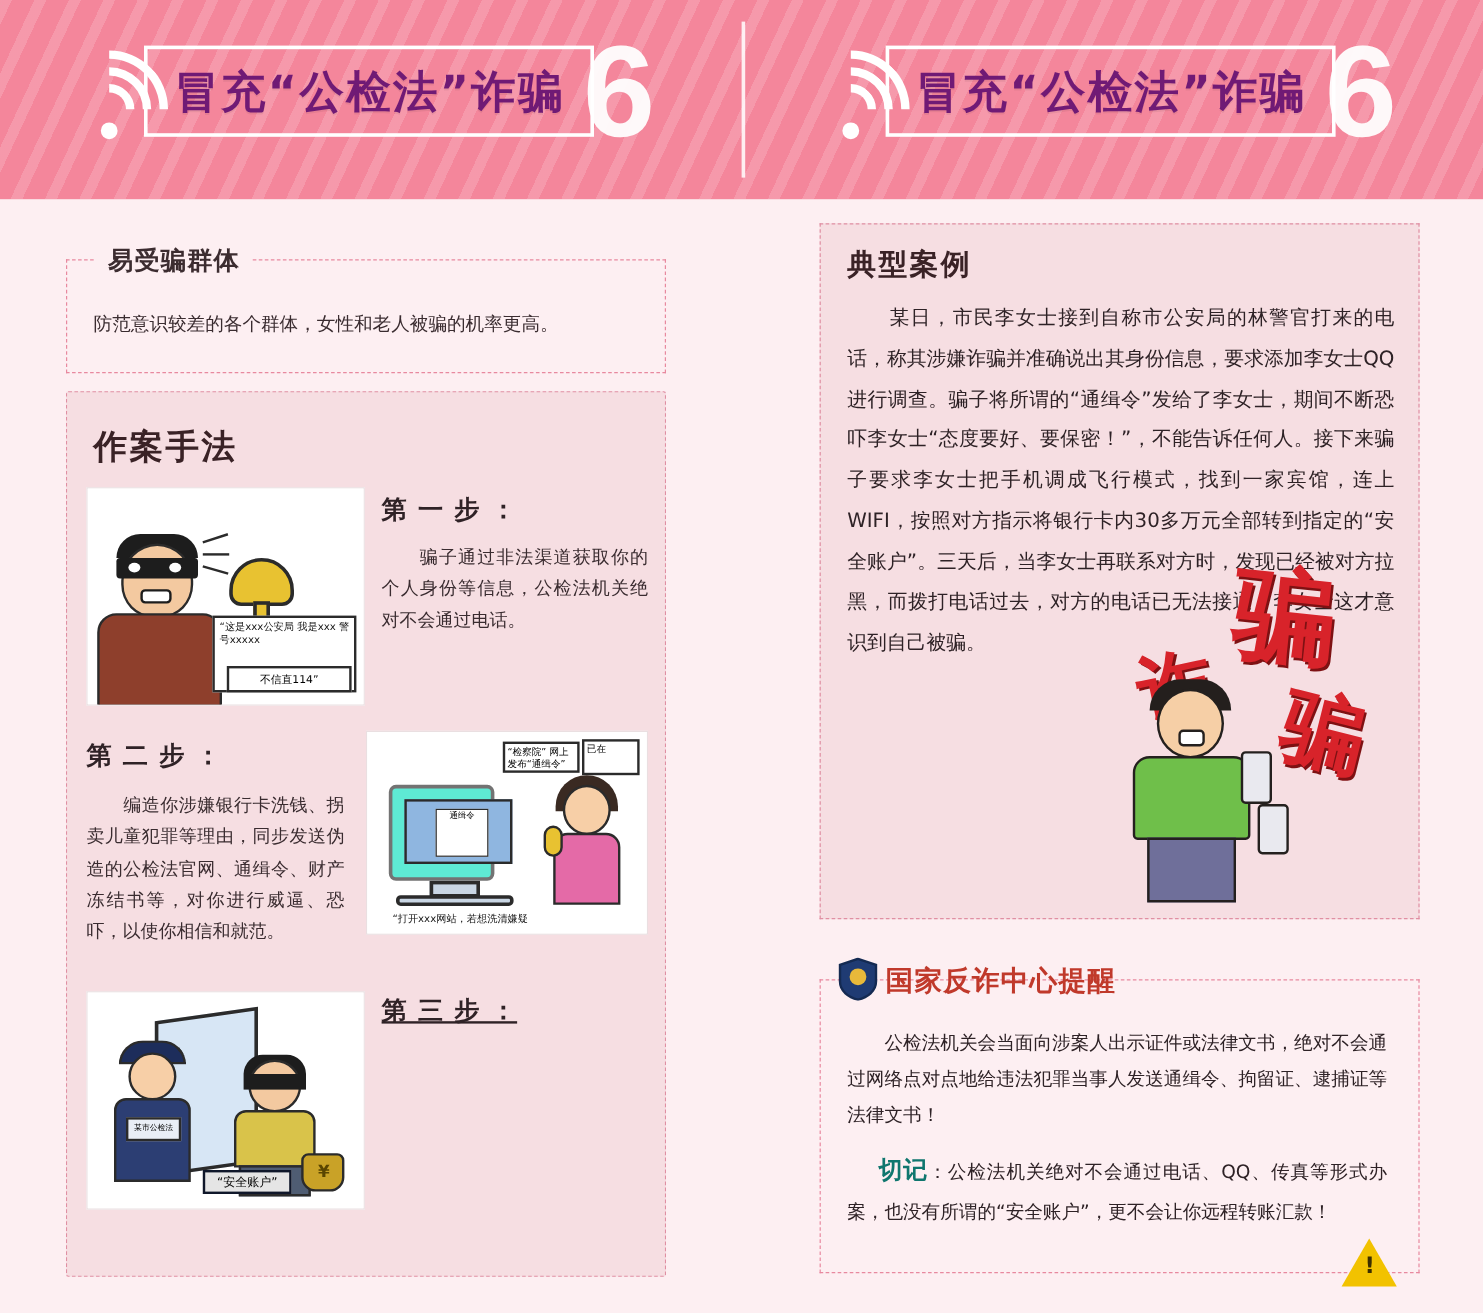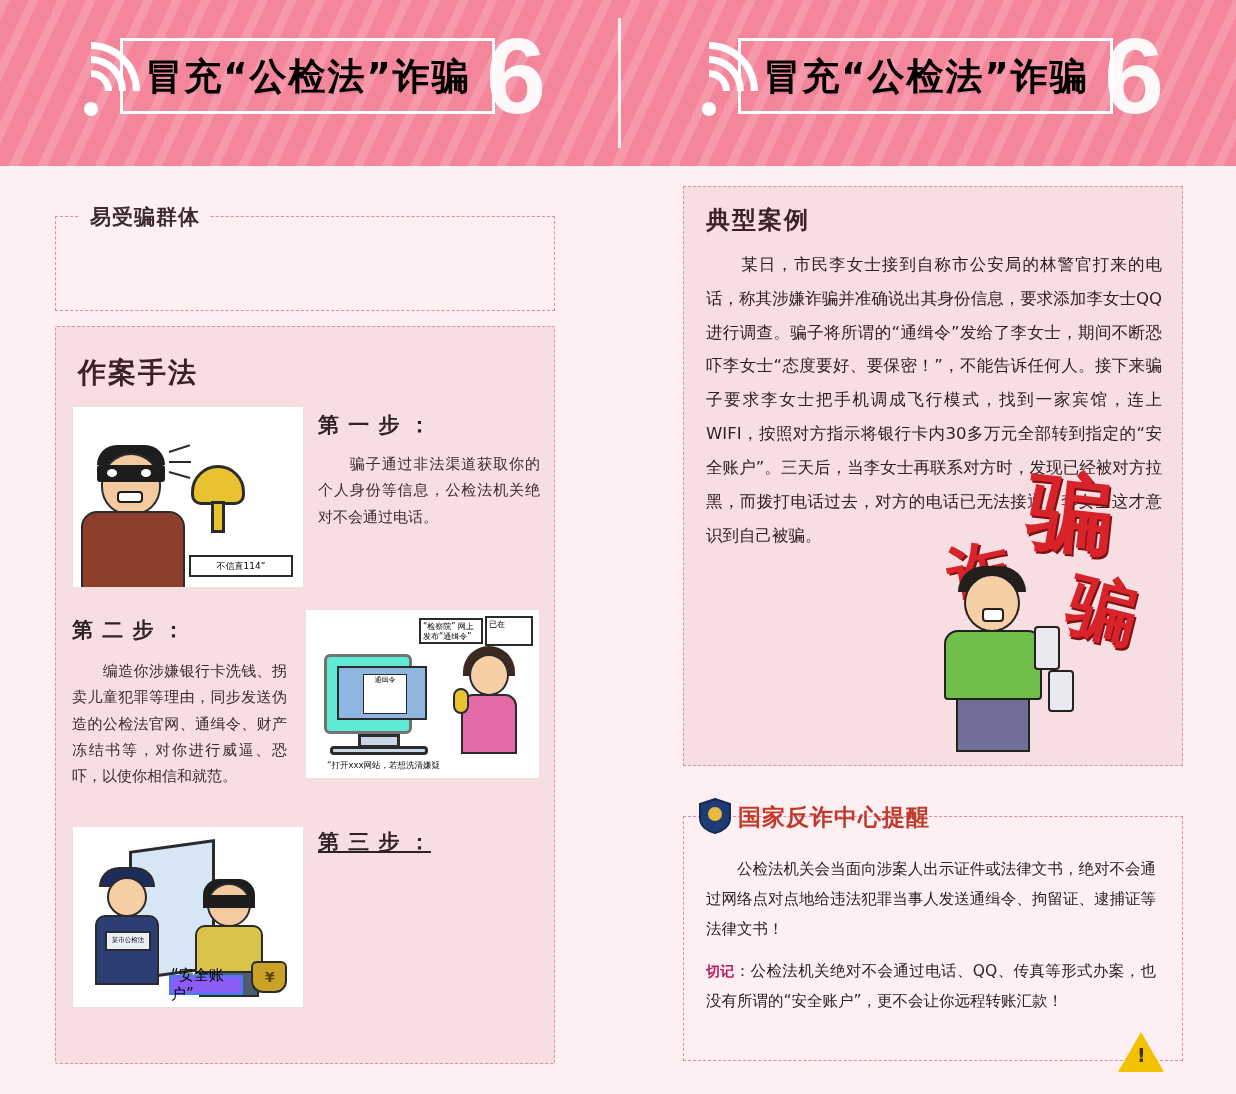--- a/index.html
+++ b/index.html
@@ -40,21 +40,21 @@
   .wifi .a { width:98px; height:98px; left:-6px; top:6px; }
   .wifi .b { width:70px; height:70px; left:8px; top:20px; }
   .wifi .c { width:42px; height:42px; left:22px; top:34px; }
   .wifi .dot { width:14px; height:14px; background:#fff; border:none; border-radius:50%; left:36px; top:66px; transform:none;}
   .hdr-title-box {
     position:absolute; left:120px; top:38px; width:375px; height:76px;
     border:3px solid #fff;
   }
   .hdr-title {
     position:absolute; left:132px; top:48px; width:352px; height:58px;
-    color:#000000; font-size:37px; font-weight:bold; letter-spacing:2px;
+    color:#701a75; font-size:37px; font-weight:bold; letter-spacing:2px;
     font-family:"DejaVu Sans", sans-serif;
     display:flex; align-items:center; justify-content:center;
     text-shadow:0 2px 0 rgba(0,0,0,0.06);
   }
   .hdr-num {
     position:absolute; right:72px; top:22px;
     font-size:108px; line-height:108px; color:#fff; font-weight:bold;
     opacity:.95;
     font-family:"Liberation Sans", sans-serif;
   }
@@ -145,21 +145,21 @@
   }
   #remind-badge { position:absolute; left:80px; top:632px; width:34px; height:36px; }
   #remind-p1 {
     position:absolute; left:88px; top:688px; width:450px;
     font-size:15.5px; line-height:1.95; color:#2e2226; text-align:justify;
   }
   #remind-p2 {
     position:absolute; left:88px; top:790px; width:450px;
     font-size:15.5px; line-height:1.95; color:#2e2226; text-align:justify;
   }
-  #remind-p2 .jj { font-weight:bold; color:#be185d; font-size:14px; }
+  #remind-p2 .jj { font-weight:bold; color:#0f766e; font-size:20px;margin-left:26px; }
   .warn-tri {
     position:absolute; right:72px; bottom:22px; width:0; height:0;
     border-left:23px solid transparent; border-right:23px solid transparent;
     border-bottom:40px solid #f2c200;
   }
   .warn-tri::after{
     content:"!"; position:absolute; left:-4px; top:12px; color:#3b2e00; font-weight:bold; font-size:19px;
   }
 
   
@@ -204,21 +204,21 @@
   .c3-p-body{position:absolute;left:4px;top:50px;width:64px;height:70px;background:#2c3e73;border:2px solid #2b2b2b;border-radius:10px 10px 0 0;}
   .c3-p-sign{position:absolute;left:14px;top:66px;width:46px;height:20px;background:#e9eef6;border:2px solid #2b2b2b;font-size:6.5px;text-align:center;line-height:2.4;}
   .c3-thief{position:absolute;left:116px;top:52px;width:84px;height:118px;}
   .c3-t-head{position:absolute;left:18px;top:4px;width:44px;height:44px;background:#f3c9a0;border:2px solid #2b2b2b;border-radius:50%;}
   .c3-t-mask{position:absolute;left:14px;top:16px;width:52px;height:13px;background:#1d1d1d;}
   .c3-t-hair{position:absolute;left:14px;top:0;width:52px;height:16px;background:#1d1d1d;border-radius:26px 26px 0 0;}
   .c3-t-body{position:absolute;left:6px;top:46px;width:68px;height:48px;background:#d9c34a;border:2px solid #2b2b2b;border-radius:10px 10px 0 0;}
   .c3-t-legs{position:absolute;left:10px;top:92px;width:60px;height:26px;background:#4f5d73;border:2px solid #2b2b2b;}
   .c3-bag{position:absolute;right:16px;bottom:14px;width:36px;height:32px;background:#c9a227;border:2px solid #2b2b2b;border-radius:6px 6px 12px 12px;}
   .c3-bag::after{content:"¥";position:absolute;left:12px;top:6px;font-size:14px;color:#5a4500;font-weight:bold;}
-  .c3-label{position:absolute;left:96px;bottom:12px;width:74px;height:20px;background:#8b5cf6;border:2px solid #3b82f6;font-size:15px;display:flex;align-items:center;justify-content:center;}
+  .c3-label{position:absolute;left:96px;bottom:12px;width:74px;height:20px;background:#e5e5e5;border:2px solid #0f172a;font-size:10px;display:flex;align-items:center;justify-content:center;}
 
   
   .art-char{
     position:absolute; color:#d8232a; font-weight:bold;
     font-family:"DejaVu Sans", sans-serif;
     text-shadow:2px 2px 0 #7e1113;
   }
   .art-person{position:absolute;left:16px;top:118px;width:120px;height:176px;}
   .ap-head{position:absolute;left:30px;top:0;width:56px;height:58px;background:#f6cfa6;border:2px solid #24201e;border-radius:50%;}
   .ap-hair{position:absolute;left:24px;top:-8px;width:68px;height:26px;background:#241f1d;border-radius:34px 34px 0 0;}
@@ -258,20 +258,21 @@
       <div class="hdr-title-box"></div>
       <div class="hdr-title">冒充“公检法”诈骗</div>
       <div class="hdr-num">6</div>
     </div>
   </div>
 
   <div class="col col-left">
 
     <div class="dashed-box" id="easy-box"></div>
     <div class="panel-title" id="easy-title">易受骗群体</div>
+    <div id="easy-text">防范意识较差的各个群体，女性和老人被骗的机率更高。</div>
 
     <div class="dashed-box" id="method-box"></div>
     <div id="method-title">作案手法</div>
 
     <div class="illus" id="illus1">
       <div class="c1-bg"></div>
       <div class="c1-hair"></div>
       <div class="c1-head"></div>
       <div class="c1-mask">
           <span class="c1-eye" style="left:10px"></span>
@@ -281,20 +282,24 @@
       <div class="c1-body"></div>
       <div class="c1-lines">
         <i style="left:0;top:4px;transform:rotate(-18deg)"></i>
         <i style="left:0;top:14px;"></i>
         <i style="left:0;top:24px;transform:rotate(16deg)"></i>
       </div>
       <div class="c1-phone">
         <div class="ear"></div>
           <div class="stem"></div>
       </div>
+      <div class="c1-bubble">
+        <div>“这是xxx公安局
+我是xxx 警号xxxxx</div>
+      </div>
       <div class="c1-bubble2">
         <span>不信直114”</span>
       </div>
     </div>
     <div class="step-head" id="step1-head">第 一 步 ：</div>
     <div class="step-body" id="step1-body">　　骗子通过非法渠道获取你的个人身份等信息，公检法机关绝对不会通过电话。</div>
 
     <div class="step-head" id="step2-head">第 二 步 ：</div>
     <div class="step-body" id="step2-body">　　编造你涉嫌银行卡洗钱、拐卖儿童犯罪等理由，同步发送伪造的公检法官网、通缉令、财产冻结书等，对你进行威逼、恐吓，以使你相信和就范。</div>
     <div class="illus" id="illus2">

